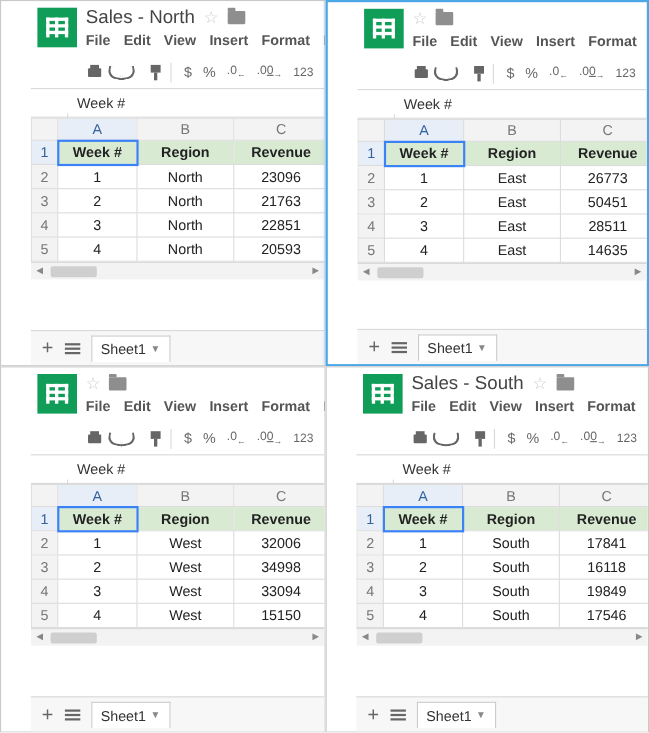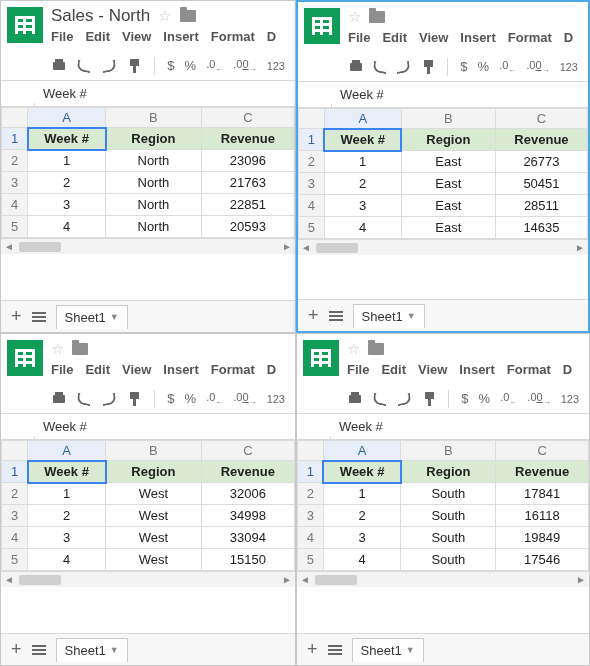--- a/index.html
+++ b/index.html
@@ -19,20 +19,21 @@
     width: 590px;
     height: 666px;
   }
   .pane {
     position: relative;
     border: 1px solid #c9c9c9;
     background: #fff;
     display: flex;
     flex-direction: column;
     overflow: hidden;
+    padding-left: 27px;
   }
   .pane.active {
     border: 2px solid #4ca7e8;
     box-shadow: 0 0 4px rgba(80,160,230,0.6);
   }
   
   .titlebar {
     display: flex;
     align-items: flex-start;
     gap: 8px;
@@ -437,20 +438,21 @@
         <span>Sheet1</span>
         <span class="dd">▼</span>
       </span>
     </div>
   </div>
   <div class="pane ">
     <div class="titlebar">
       <div class="doc-icon"></div>
       <div class="title-col">
         <div class="title-row">
+          <span class="doc-title">Sales - South</span>
           <span class="star">☆</span>
           <span class="folder-ic"></span>
         </div>
         <div class="menu-row">
           <span>File</span>
             <span>Edit</span>
             <span>View</span>
             <span>Insert</span>
             <span>Format</span>
             <span>D</span>

